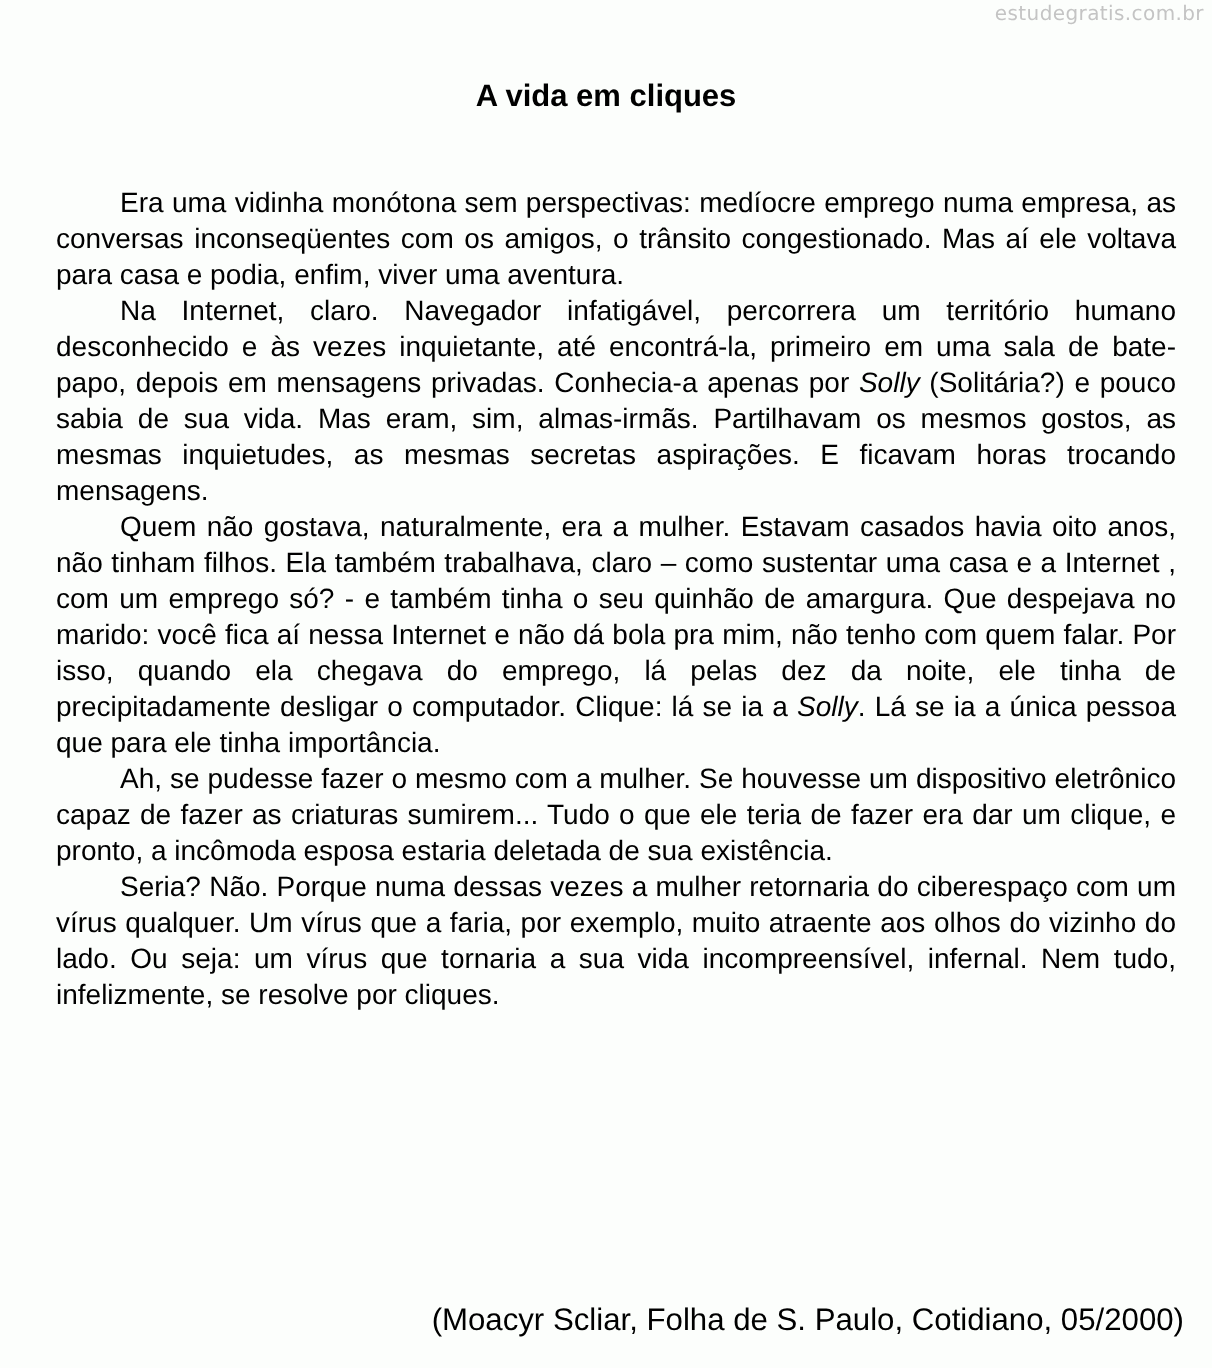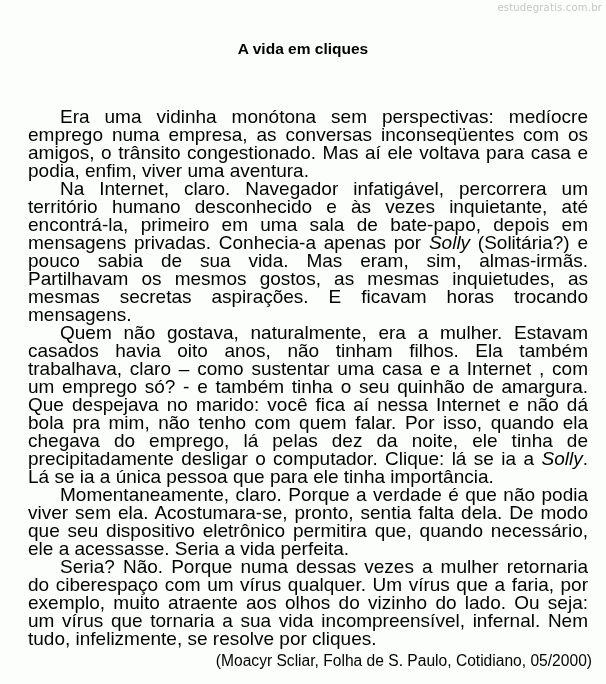--- a/index.html
+++ b/index.html
@@ -28,24 +28,24 @@
       position: absolute;
       top: 40px;
       left: 0;
       width: 606px;
       text-align: center;
       font-weight: bold;
       font-size: 15.5px;
     }
     .article {
       position: absolute;
-      top: 108px;
+      top: 92px;
       left: 28px;
       width: 560px;
-      font-size: 19px;
+      font-size: 14px;
       line-height: 18px;
     }
     .article p {
       margin: 0;
       text-align: justify;
       text-indent: 32px;
     }
     .article em {
     }
     .source {
@@ -60,17 +60,17 @@
 <body>
 
 <div class="watermark">estudegratis.com.br</div>
 
 <h1 class="title" style="margin:0;">A vida em cliques</h1>
 
 <div class="article" id="article-body">
     <p><span>Era uma vidinha monótona sem perspectivas: medíocre emprego numa empresa, as conversas inconseqüentes com os amigos, o trânsito congestionado. Mas aí ele voltava para casa e podia, enfim, viver uma aventura.</span></p>
     <p><span>Na Internet, claro. Navegador infatigável, percorrera um território humano desconhecido e às vezes inquietante, até encontrá-la, primeiro em uma sala de bate-papo, depois em mensagens privadas. Conhecia-a apenas por </span><em>Solly</em><span> (Solitária?) e pouco sabia de sua vida. Mas eram, sim, almas-irmãs. Partilhavam os mesmos gostos, as mesmas inquietudes, as mesmas secretas aspirações. E ficavam horas trocando mensagens.</span></p>
     <p><span>Quem não gostava, naturalmente, era a mulher. Estavam casados havia oito anos, não tinham filhos. Ela também trabalhava, claro – como sustentar uma casa e a Internet , com um emprego só? - e também tinha o seu quinhão de amargura. Que despejava no marido: você fica aí nessa Internet e não dá bola pra mim, não tenho com quem falar. Por isso, quando ela chegava do emprego, lá pelas dez da noite, ele tinha de precipitadamente desligar o computador. Clique: lá se ia a </span><em>Solly</em><span>.  Lá se ia a única pessoa que para ele tinha importância.</span></p>
-    <p><span>Momentaneamente, claro. Porque a verdade é que não podia viver sem ela. Acostumara-se, pronto, sentia falta dela. De modo que seu dispositivo eletrônico permitira que, quando necessário, ele a acessasse. Seria a vida perfeita.</span></p>
+    <p><span>Ah, se pudesse fazer o mesmo com a mulher. Se houvesse um dispositivo eletrônico capaz de fazer as criaturas sumirem... Tudo o que ele teria de fazer era dar um clique, e pronto, a incômoda esposa estaria deletada de sua existência.</span></p>
     <p><span>Seria? Não. Porque numa dessas vezes a mulher retornaria do ciberespaço com um vírus qualquer. Um vírus que a faria, por exemplo, muito atraente aos olhos do vizinho do lado. Ou seja: um vírus que tornaria a sua vida incompreensível, infernal. Nem tudo, infelizmente, se resolve por cliques.</span></p>
   </div>
 
 <div class="source">(Moacyr Scliar, Folha de S. Paulo, Cotidiano, 05/2000)</div>
 
 </body></html>

